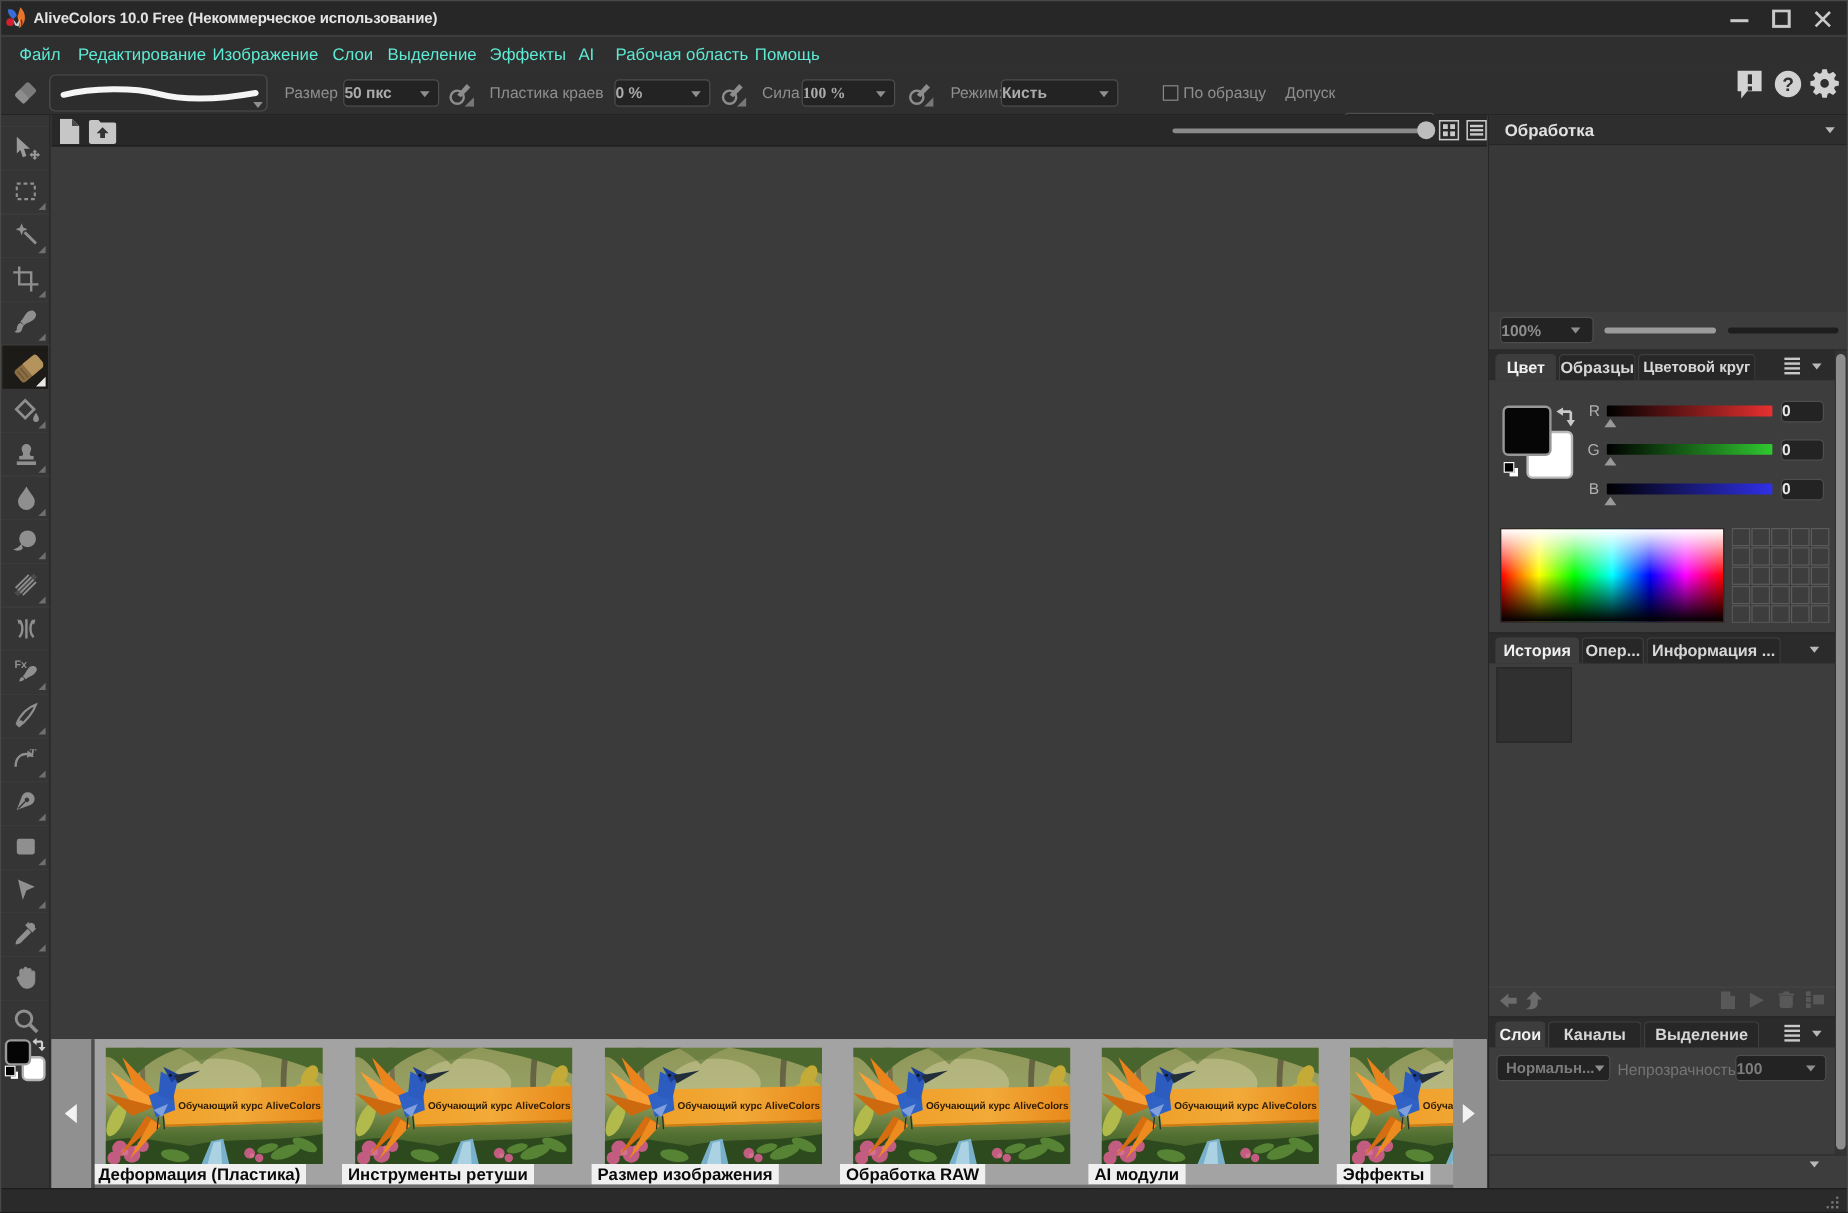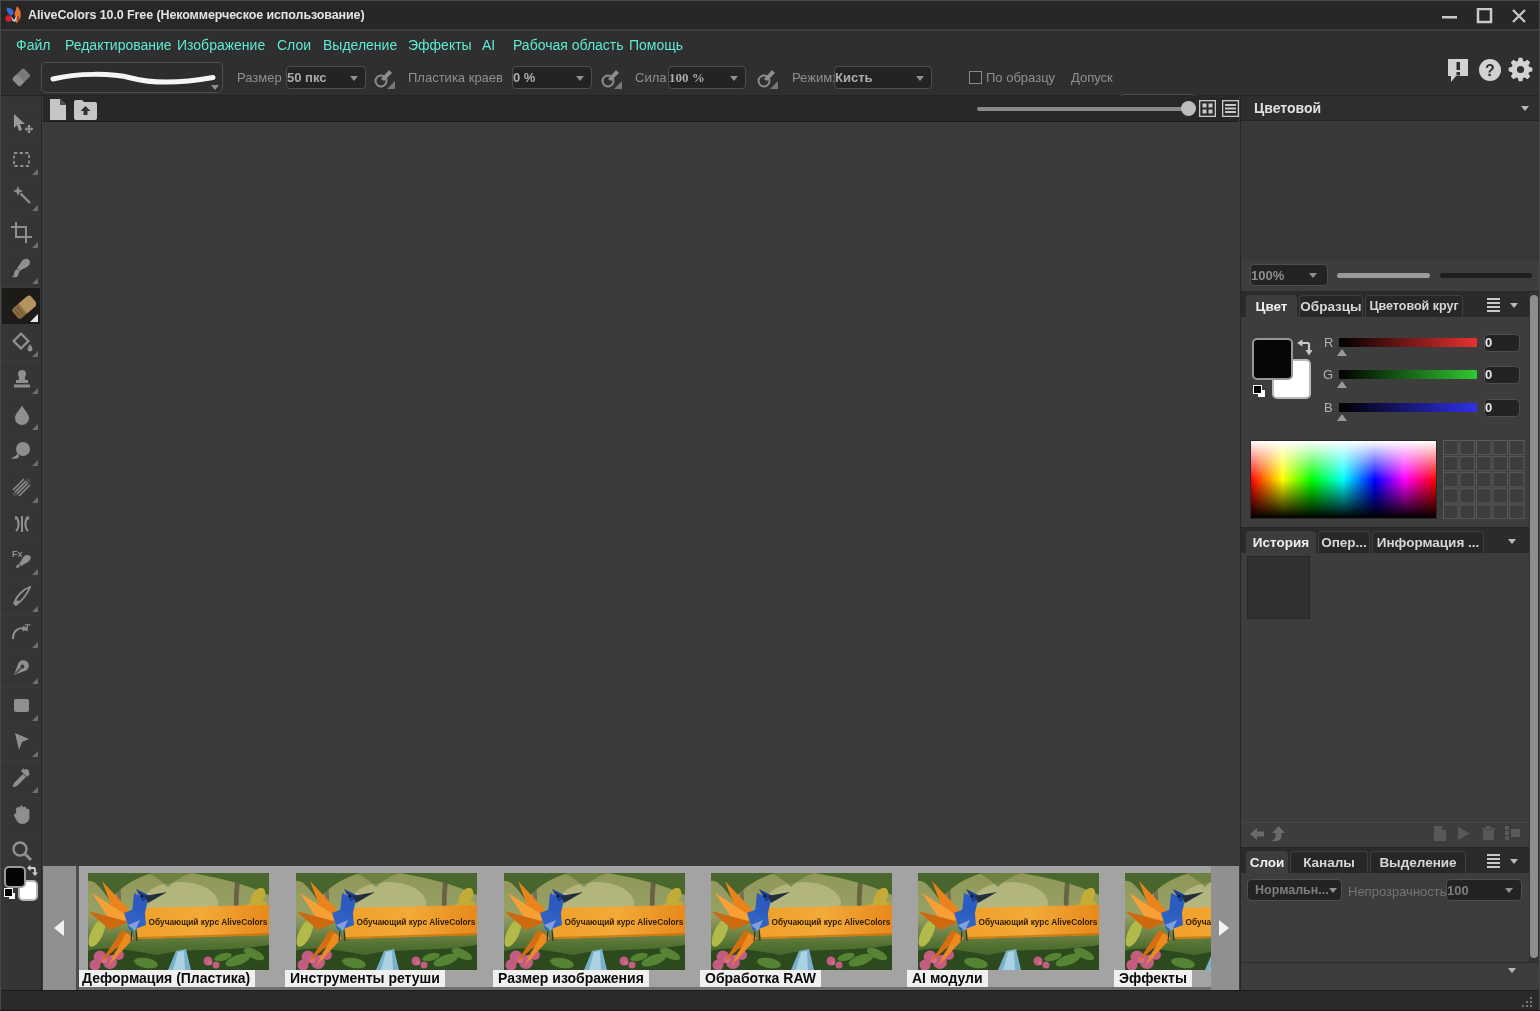--- a/index.html
+++ b/index.html
@@ -348,21 +348,21 @@
 </svg>
 <div class="abs" style="left:4px;top:888px;width:9px;height:9px;background:#000;border:1.5px solid #fff;z-index:4"></div>
 <div class="abs" style="left:9px;top:893px;width:6px;height:6px;background:#fff;z-index:3"></div>
 </div>
 
 <div class="abs canvas"></div>
 
 <div class="abs rightpanel"></div>
 <div id="rp">
 
-<div class="abs pheader" style="left:1241px;top:96px;width:299px;height:25px;line-height:25px;padding-left:13px">Цветовой</div>
+<div class="abs pheader" style="left:1241px;top:96px;width:299px;height:25px;line-height:25px;padding-left:13px">Обработка</div>
 <div class="abs dar2" style="left:1521px;top:106px"></div>
 
 <div class="abs" style="left:1241px;top:121px;width:299px;height:139px;background:#383838"></div>
 
 <div class="abs" style="left:1241px;top:260px;width:299px;height:31px;background:#3d3d3d"></div>
 <div class="abs drop" style="left:1250px;top:264px;width:78px;height:22px;color:#8d8d8d;padding-right:10px">100%<span class="dar" style="right:10px;top:8px"></span></div>
 <div class="abs" style="left:1337px;top:273px;width:93px;height:5px;background:#9b9b9b;border-radius:2.5px"></div>
 <div class="abs" style="left:1440px;top:273px;width:92px;height:5px;background:#1e1e1e;border-radius:2.5px"></div>
 
 <div class="abs tabrow" style="left:1241px;top:291px;width:299px;height:26px;border-bottom:0"></div>

